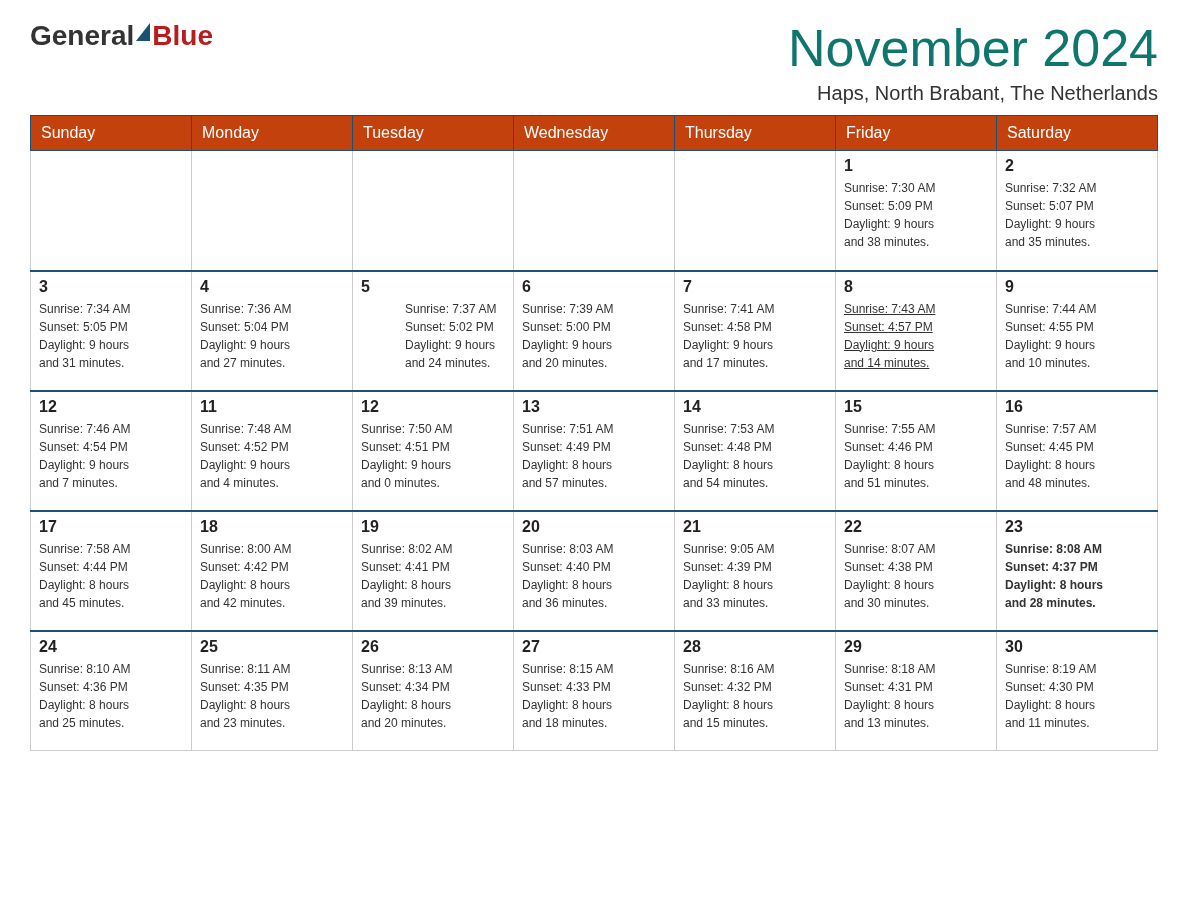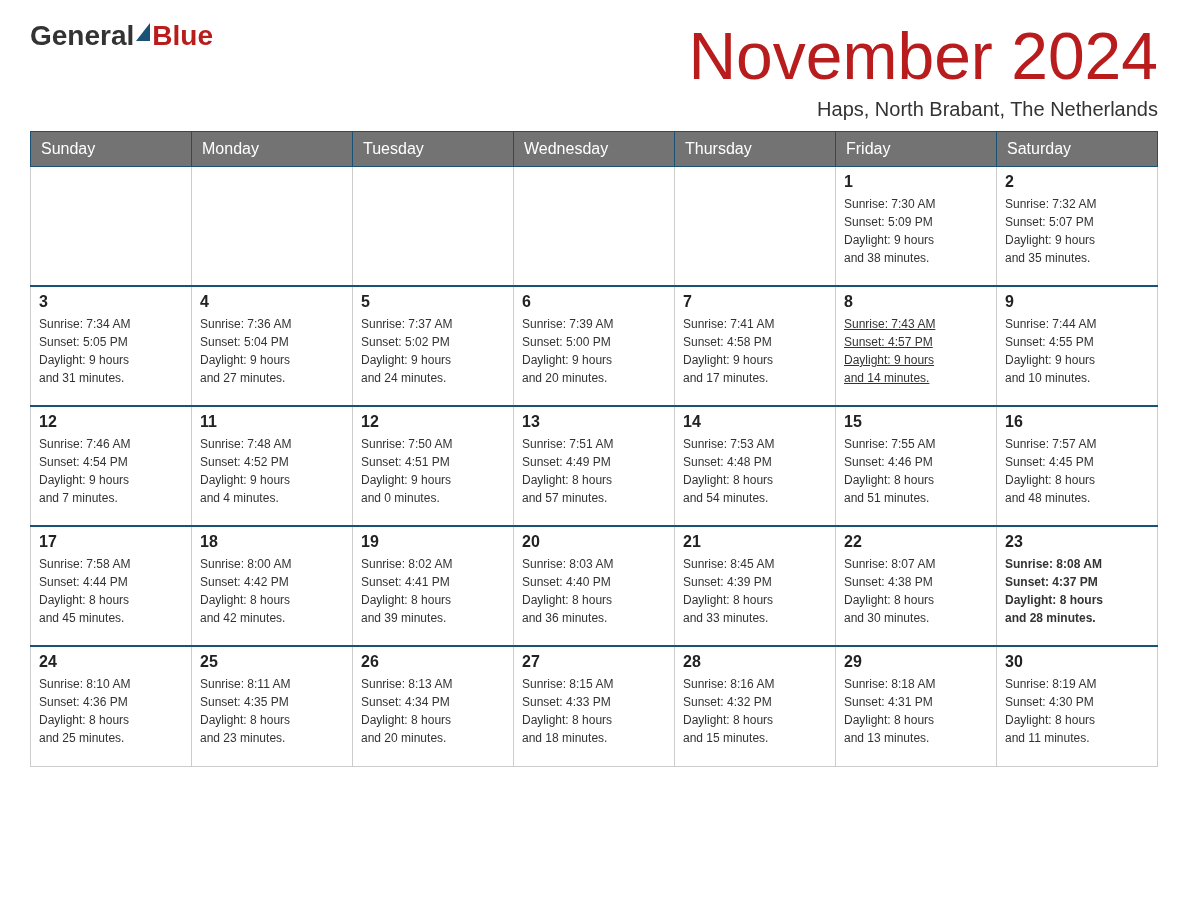--- a/index.html
+++ b/index.html
@@ -39,37 +39,37 @@
       margin: 0 2px;
       margin-top: -8px;
     }
     .logo-text .blue-word {
       color: #b91c1c;
     }
     .title-area {
       text-align: right;
     }
     .month-title {
-      font-size: 66px;
+      font-size: 52px;
       font-weight: normal;
-      color: #b91c1c;
+      color: #0f766e;
       line-height: 1.1;
     }
     .location-title {
       font-size: 20px;
       color: #333;
       margin-top: 5px;
     }
     .calendar {
       width: 100%;
       border-collapse: collapse;
       margin-top: 10px;
     }
     .calendar thead tr th {
-      background-color: #737373;
+      background-color: #c2410c;
       color: #fff;
       text-align: left;
       padding: 8px 10px;
       font-size: 16px;
       font-weight: normal;
       border: 1px solid #1a5276;
     }
     .calendar tbody tr td {
       border: 1px solid #ccc;
       vertical-align: top;
@@ -160,21 +160,21 @@
         </td>
         <td>
           <span class="day-number">4</span>
           <div class="day-info" style="white-space: pre-line;">Sunrise: 7:36 AM
 Sunset: 5:04 PM
 Daylight: 9 hours
 and 27 minutes.</div>
         </td>
         <td>
           <span class="day-number">5</span>
-          <div class="day-info" style="white-space: pre-line;">Sunrise: 7:37 AM
+          <div class="day-info" style="white-space: pre-line; margin-left: 44px;">Sunrise: 7:37 AM
 Sunset: 5:02 PM
 Daylight: 9 hours
 and 24 minutes.</div>
         </td>
         <td>
           <span class="day-number">6</span>
           <div class="day-info" style="white-space: pre-line;">Sunrise: 7:39 AM
 Sunset: 5:00 PM
 Daylight: 9 hours
 and 20 minutes.</div>
@@ -276,21 +276,21 @@
         </td>
         <td>
           <span class="day-number">20</span>
           <div class="day-info" style="white-space: pre-line;">Sunrise: 8:03 AM
 Sunset: 4:40 PM
 Daylight: 8 hours
 and 36 minutes.</div>
         </td>
         <td>
           <span class="day-number">21</span>
-          <div class="day-info" style="white-space: pre-line;">Sunrise: 8:45 AM
+          <div class="day-info" style="white-space: pre-line;">Sunrise: 9:05 AM
 Sunset: 4:39 PM
 Daylight: 8 hours
 and 33 minutes.</div>
         </td>
         <td>
           <span class="day-number">22</span>
           <div class="day-info" style="white-space: pre-line;">Sunrise: 8:07 AM
 Sunset: 4:38 PM
 Daylight: 8 hours
 and 30 minutes.</div>

